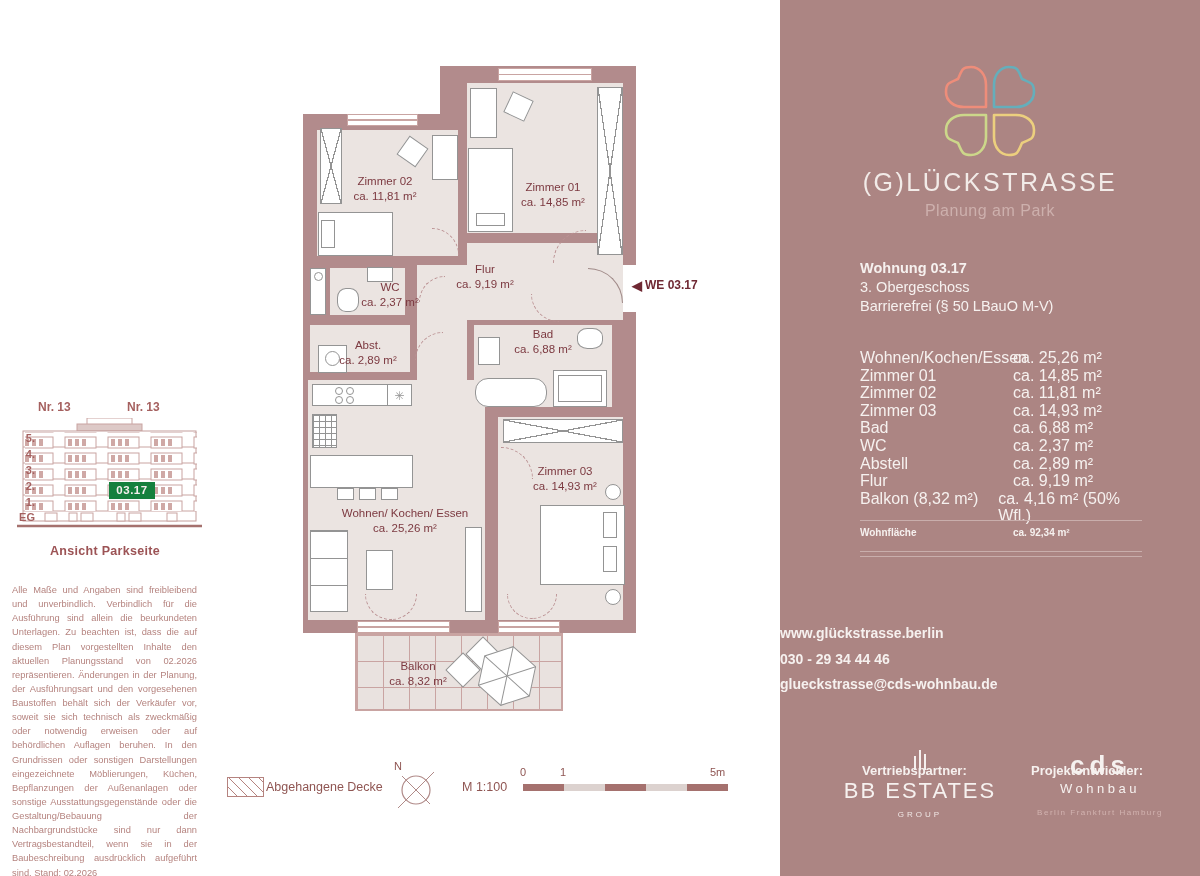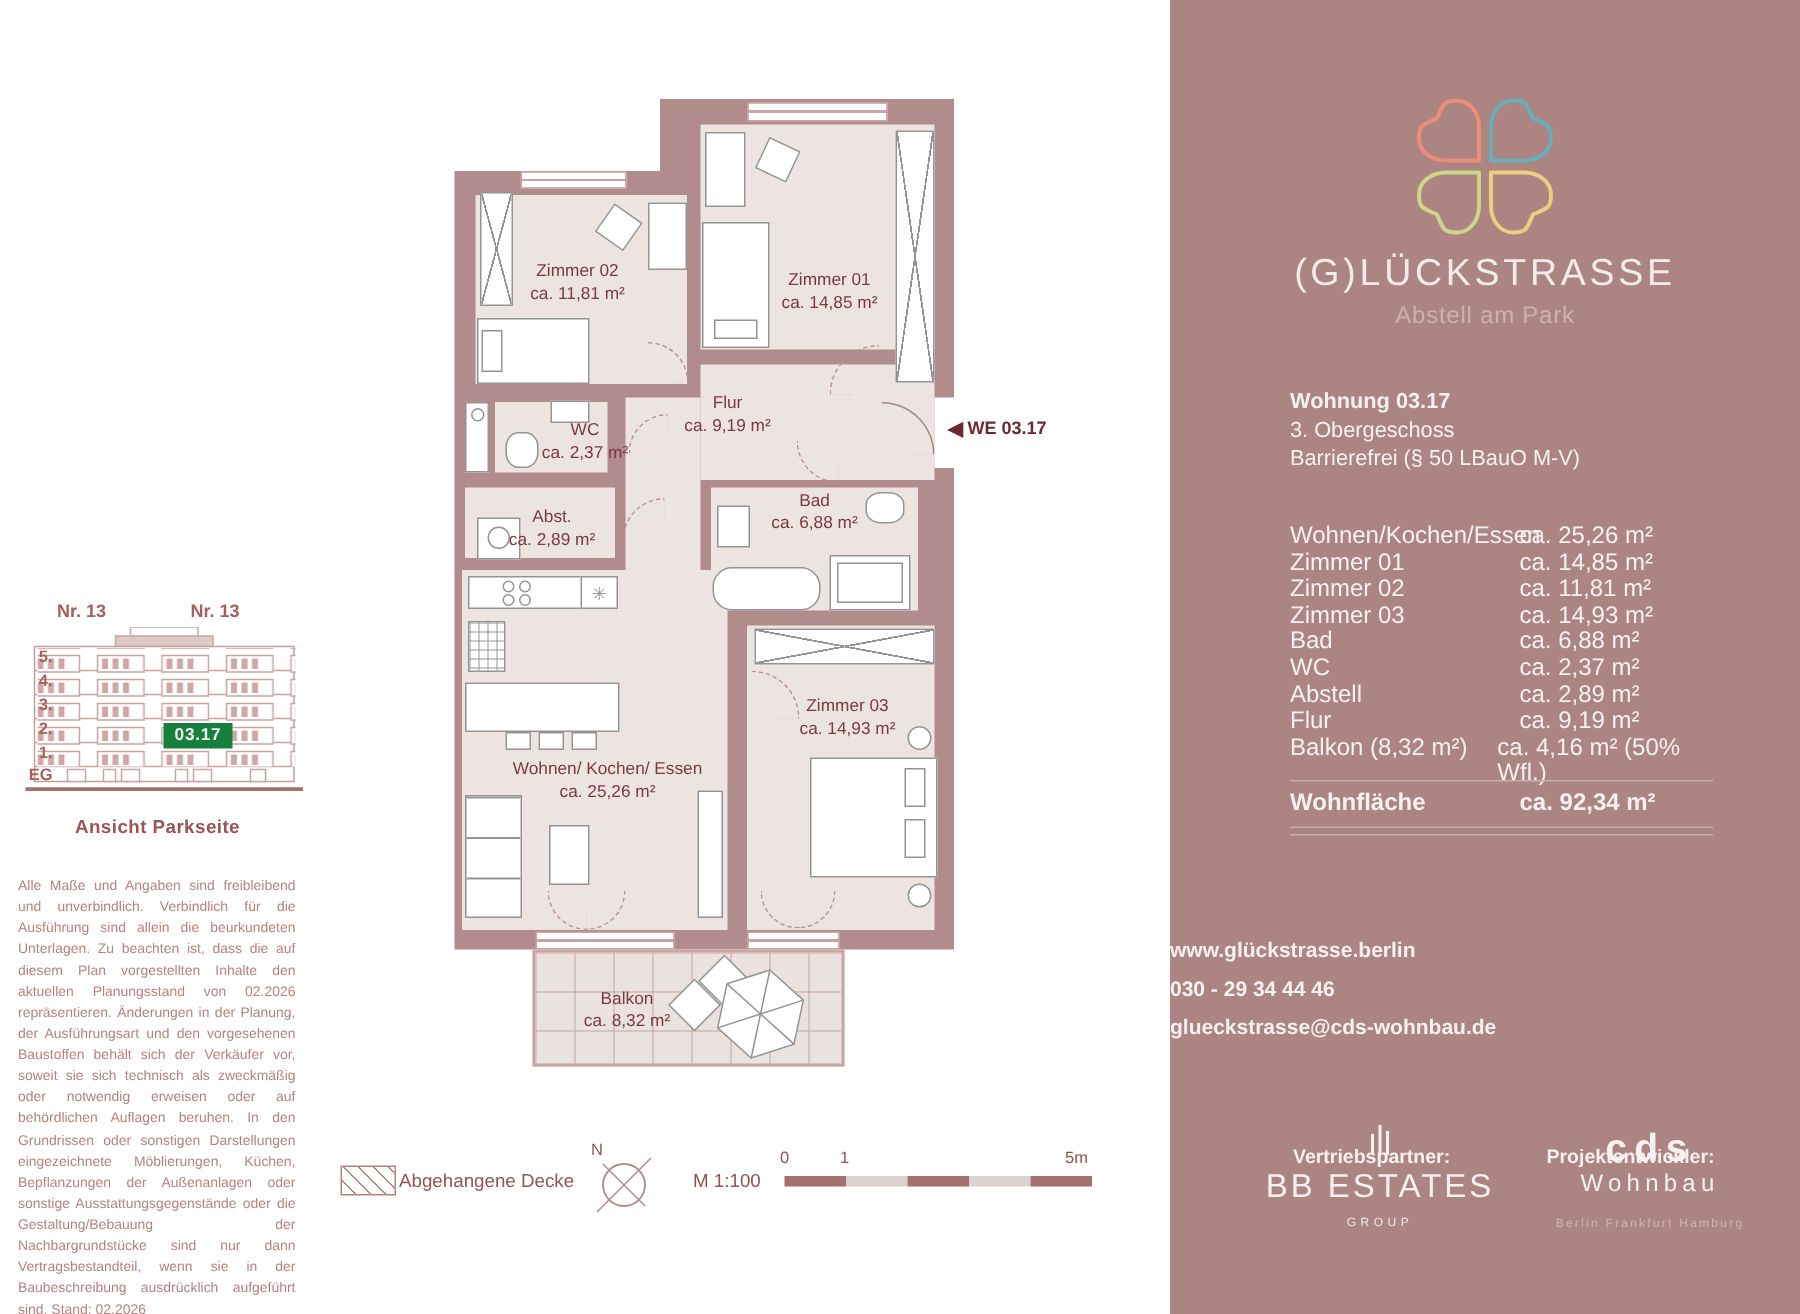--- a/index.html
+++ b/index.html
@@ -60,33 +60,33 @@
   #brand-title{position:absolute;left:0;top:168px;width:100%;text-align:center;font-size:25px;
      letter-spacing:2.5px;color:#f2ebe8;}
   #brand-sub{position:absolute;left:0;top:202px;width:100%;text-align:center;font-size:16px;
      letter-spacing:.5px;color:#cdb0ad;}
   #apt{position:absolute;left:80px;top:259px;width:300px;font-size:14.5px;line-height:19px;}
   #apt .b{font-weight:bold;}
   #roomtable{position:absolute;left:80px;top:349px;width:282px;font-size:16px;}
   .prow{display:flex;height:17.6px;line-height:17.6px;}
   .prow .plabel{width:153px;}
   .hr{position:absolute;left:80px;width:282px;height:1px;background:#c9aeac;}
-  #total-row{position:absolute;left:80px;top:527px;width:282px;display:flex;font-weight:bold;font-size:16px;}
+  #total-row{position:absolute;left:80px;top:527px;width:282px;display:flex;font-weight:bold;font-size:10px;}
   #total-row .plabel{width:153px;}
   #contact{position:absolute;left:0;top:621px;width:100%;text-align:left;font-weight:bold;
      font-size:14px;line-height:25.5px;}
   .pcol-label{position:absolute;top:763px;font-weight:bold;font-size:13px;}
   #bb-logo{position:absolute;left:60px;top:750px;width:160px;text-align:center;}
   #bb-bars{display:inline-block;height:20px;}
   #bb-bars span{display:inline-block;width:2.5px;background:#f6f1ef;margin:0 1.2px;vertical-align:bottom;}
   #bb-name{font-size:22px;letter-spacing:2px;margin-top:8px;color:#f6f1ef;}
   #bb-sub{font-size:8px;letter-spacing:3px;margin-top:6px;color:#f0e7e5;}
   #cds-logo{position:absolute;left:240px;top:752px;width:160px;text-align:center;}
   #cds-name{font-size:26px;font-weight:bold;letter-spacing:5px;line-height:1;}
-  #cds-name2{font-size:16px;letter-spacing:3.5px;margin-top:3px;}
+  #cds-name2{font-size:13px;letter-spacing:3.5px;margin-top:3px;}
   #cds-cities{font-size:8px;letter-spacing:1.5px;margin-top:12px;color:#d2b3b0;}
 </style>
 </head>
 <body>
 
 <div class="sheet">
 
   <div id="plan">
 
     <div class="wall" style="left:8px;top:52px;width:160px;height:519px;"></div>
@@ -290,21 +290,21 @@
     <svg class="abs" style="left:155px;top:56px;" width="110" height="110" viewBox="0 0 110 110">
       <defs>
         <path id="heartq" d="M2,2 L24,2 C34,2 42,8 42,17 C42,26 39,26 30,30 C26,39 26,42 17,42 C8,42 2,34 2,24 Z" fill="none" stroke-width="2.6" stroke-linejoin="round"></path>
       </defs>
       <use href="#heartq" transform="translate(53,53) scale(-1,-1)" stroke="#ee8d7a"></use>
       <use href="#heartq" transform="translate(57,53) scale(1,-1)" stroke="#65aebb"></use>
       <use href="#heartq" transform="translate(53,57) scale(-1,1)" stroke="#ccd78a"></use>
       <use href="#heartq" transform="translate(57,57)" stroke="#eccf7e"></use>
     </svg>
     <div id="brand-title">(G)LÜCKSTRASSE</div>
-    <div id="brand-sub">Abstell am Park</div>
+    <div id="brand-sub">Planung am Park</div>
 
     <div id="apt">
       <div class="b">Wohnung 03.17</div>
       <div>3. Obergeschoss</div>
       <div>Barrierefrei (§ 50 LBauO M-V)</div>
     </div>
 
     <div id="roomtable">
       <div class="prow">
           <span class="plabel">Wohnen/Kochen/Essen</span>

